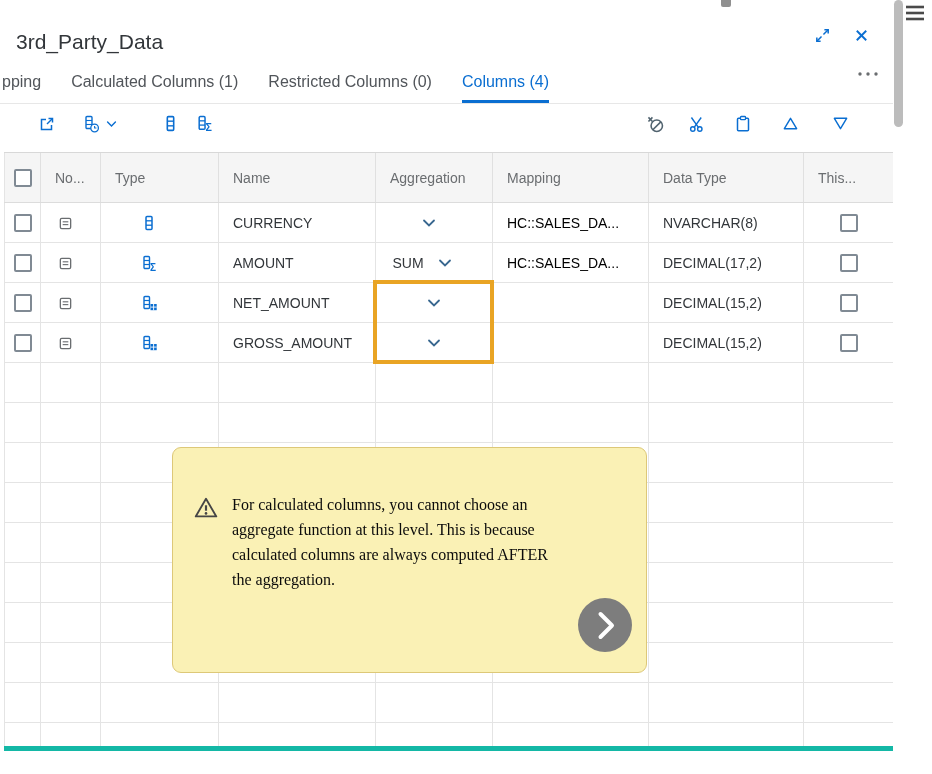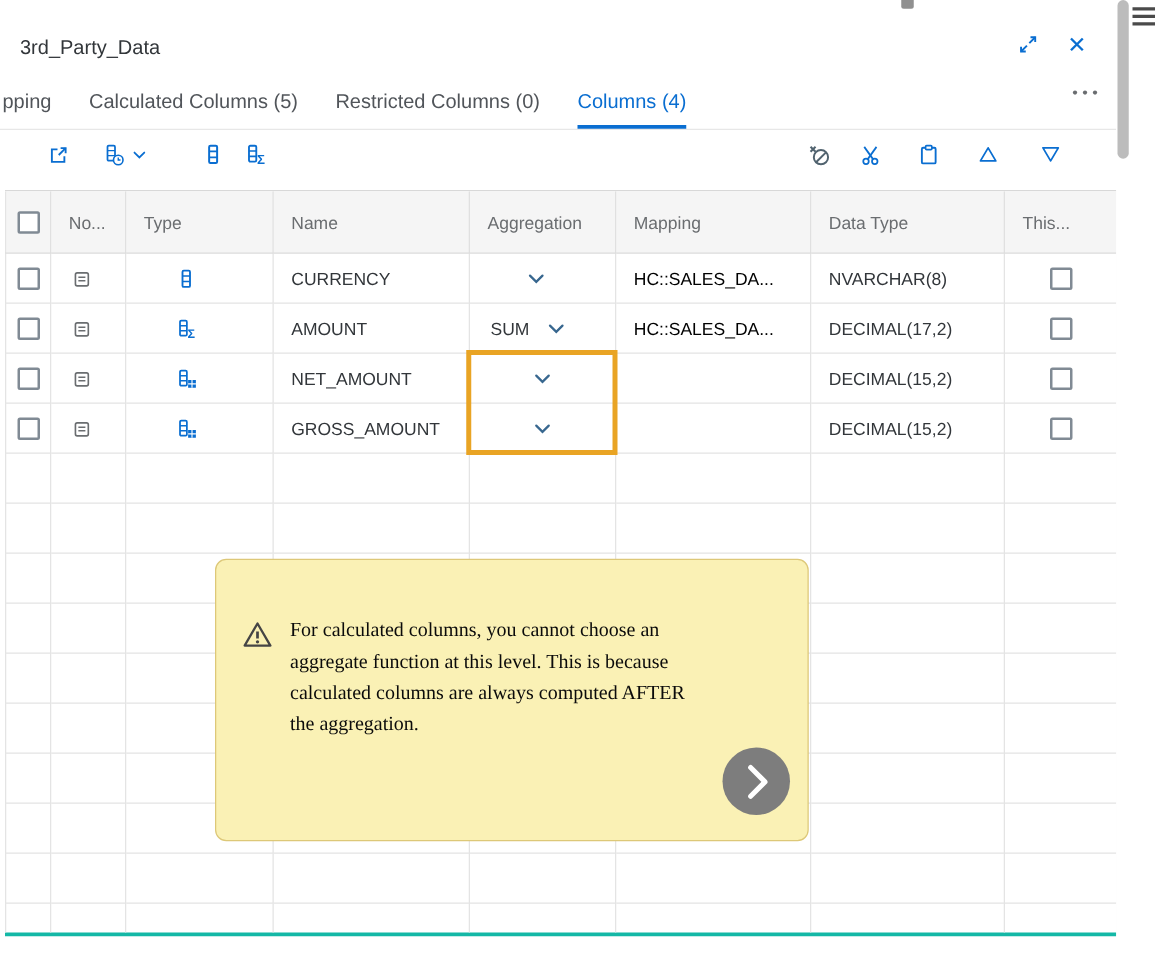--- a/index.html
+++ b/index.html
@@ -14,38 +14,38 @@
   .ic-accent{color:var(--accent,#0a6ed1);}
   .ic-gray{color:#6a6d70;}
   .ic-steel{color:#51636f;}
   .ic-chev{color:#38678f;}
   .ic-dark{color:#454545;}
   .ic-menu{color:#4a4a4a;}
 
   .dialog{position:absolute;left:0;top:0;width:893px;height:774px;background:#fff;}
 
   
-  .title{position:absolute;left:16px;top:30px;font-size:16px;color:#32363a;white-space:nowrap;}
+  .title{position:absolute;left:16px;top:30px;font-size:21px;color:#32363a;white-space:nowrap;}
   .titlebar-actions{position:absolute;right:23px;top:27px;display:flex;gap:22px;align-items:center;}
   .titlebar-actions .tico{cursor:pointer;}
 
   
   .tabbar{position:absolute;left:0;top:62px;width:100%;height:42px;border-bottom:1px solid #e7e7e7;
     display:flex;align-items:flex-end;gap:30px;padding-left:2px;box-sizing:border-box;}
   .tab{font-size:16px;color:#51555a;padding-bottom:12px;white-space:nowrap;cursor:pointer;}
   .tab.active{color:var(--accent,#0a6ed1);padding-bottom:9px;border-bottom:3px solid var(--accent,#0a6ed1);margin-top:44px;}
   .overflow-btn{position:absolute;right:14px;top:9px;cursor:pointer;}
 
   
   .toolbar{position:absolute;left:0;top:104px;width:100%;height:48px;}
   .tbi{position:absolute;top:11px;display:flex;align-items:center;gap:6px;cursor:pointer;}
 
   
   .table-wrap{position:absolute;left:4px;top:152px;width:889px;height:593px;overflow:hidden;
-    border-top:1px solid #d8d8d8;border-bottom:3px solid #14b8a6;}
+    border-top:1px solid #d8d8d8;border-bottom:5px solid #14b8a6;}
   table{border-collapse:collapse;table-layout:fixed;width:889px;}
   th{background:#f5f5f5;font-weight:400;font-size:14px;color:#6a6d70;text-align:left;
      padding:0 0 0 14px;height:49px;border-right:1px solid #e0e0e0;border-bottom:1px solid #dcdcdc;
      overflow:hidden;white-space:nowrap;}
   td{height:39px;font-size:14px;color:#32363a;padding:0 0 0 14px;
      border-right:1px solid #e4e4e4;border-bottom:1px solid #e4e4e4;overflow:hidden;white-space:nowrap;}
   th:first-child,td:first-child{border-left:1px solid #e4e4e4;padding:0;text-align:center;}
   td.cell-no{padding-left:17px;}
   td.cell-type{padding-left:40px;}
   td.cell-agg{padding:0;}
@@ -184,21 +184,21 @@
       </span>
     <span class="tico">
       <svg class="ic-accent" width="17" height="17">
           <use href="#i-close"></use>
         </svg>
       </span>
   </div>
 
   <div class="tabbar">
     <span class="tab">pping</span>
-    <span class="tab">Calculated Columns (5)</span>
+    <span class="tab">Calculated Columns (1)</span>
     <span class="tab">Restricted Columns (0)</span>
     <span class="tab active">Columns (4)</span>
     <span class="overflow-btn">
       <svg class="ic-gray" width="22" height="6">
           <use href="#i-overflow"></use>
         </svg>
       </span>
   </div>
 
   <div class="toolbar">

